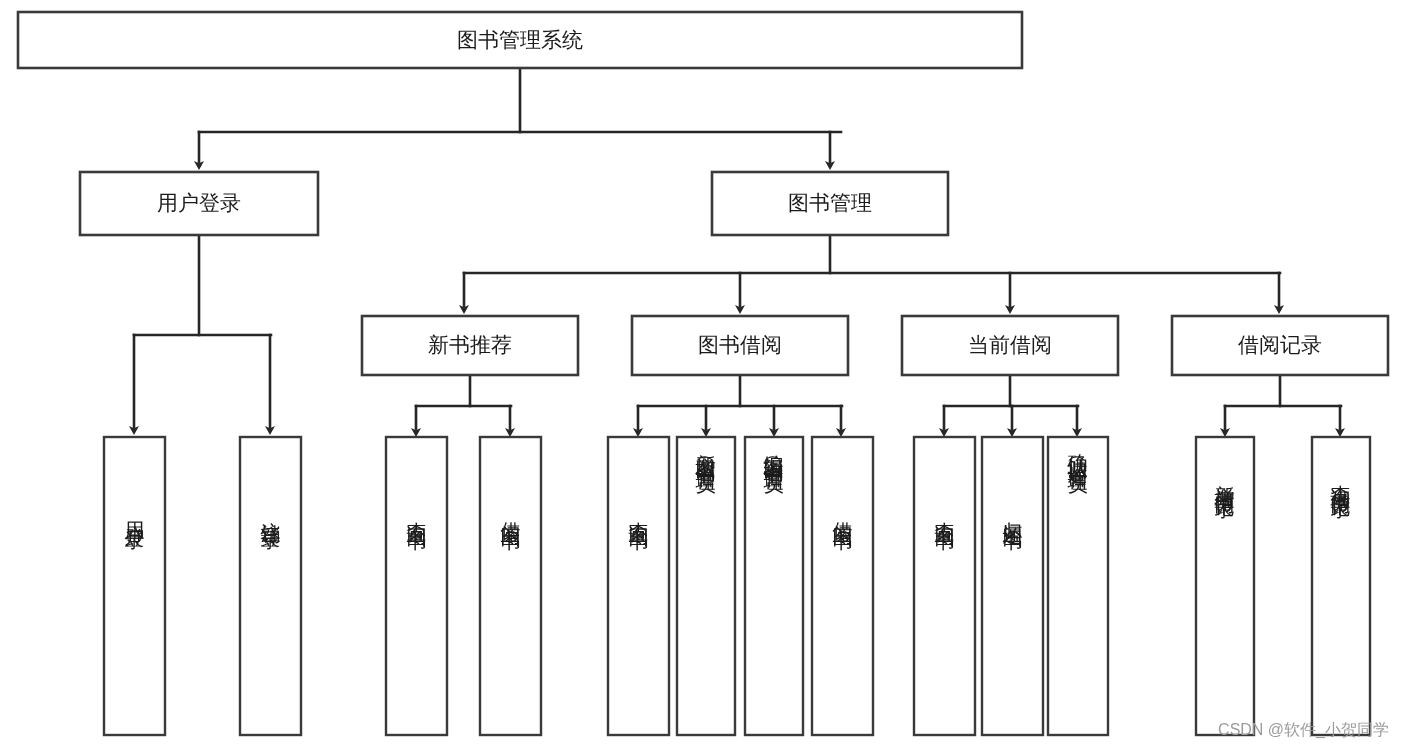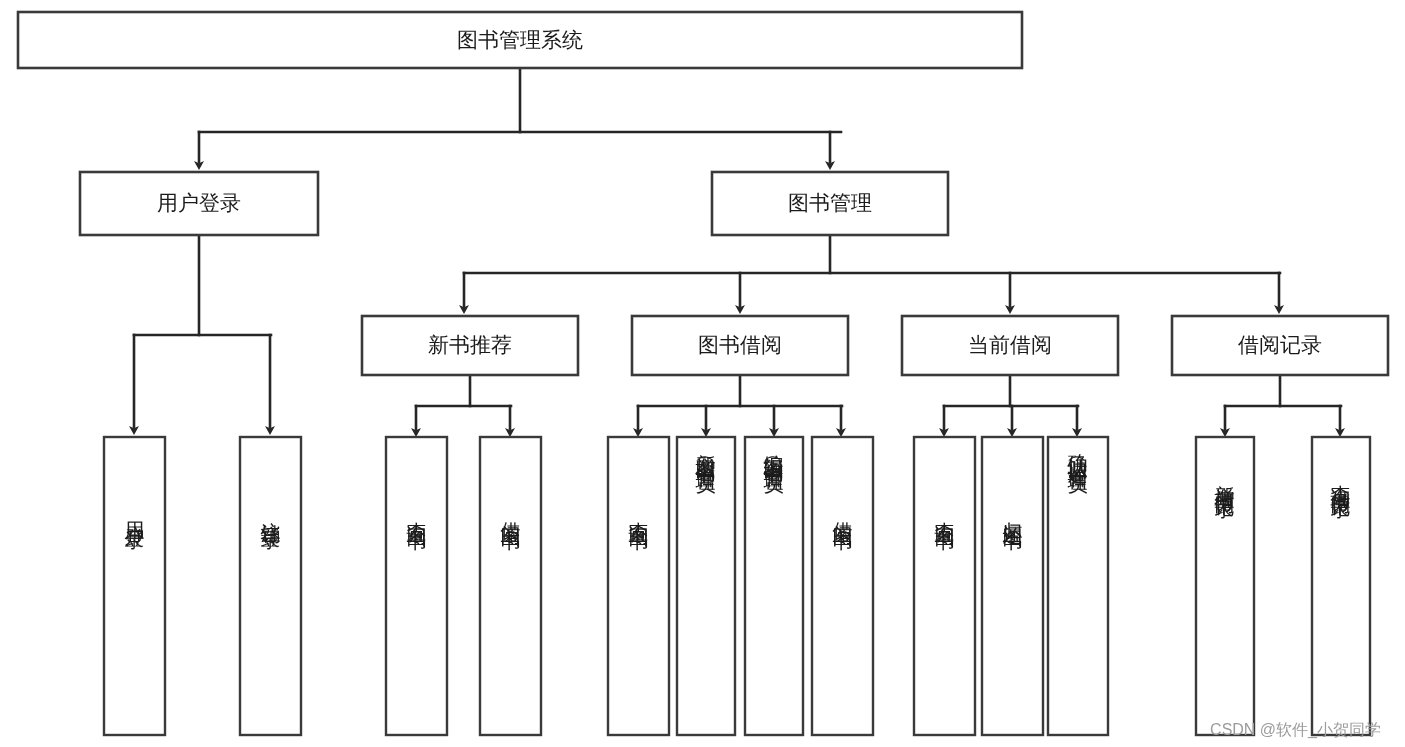--- a/index.html
+++ b/index.html
@@ -51,21 +51,21 @@
   .node-label-vertical {
     font-family: "Liberation Sans", "DejaVu Sans", sans-serif;
     font-size: 20px;
     fill: #1b1b1b;
     text-anchor: middle;
     writing-mode: vertical-rl;
     letter-spacing: 3px;
   }
   .watermark {
     position: absolute;
-    right: 24px;
+    right: 16px;
     bottom: 6px;
     font-family: "Liberation Sans", "DejaVu Sans", sans-serif;
     font-size: 16px;
     color: #9b9b9b;
     white-space: nowrap;
     pointer-events: none;
   }
 </style>
 </head>
 <body>

